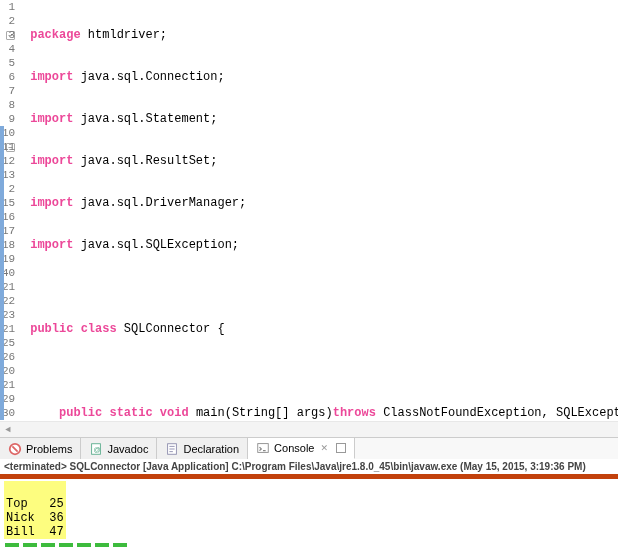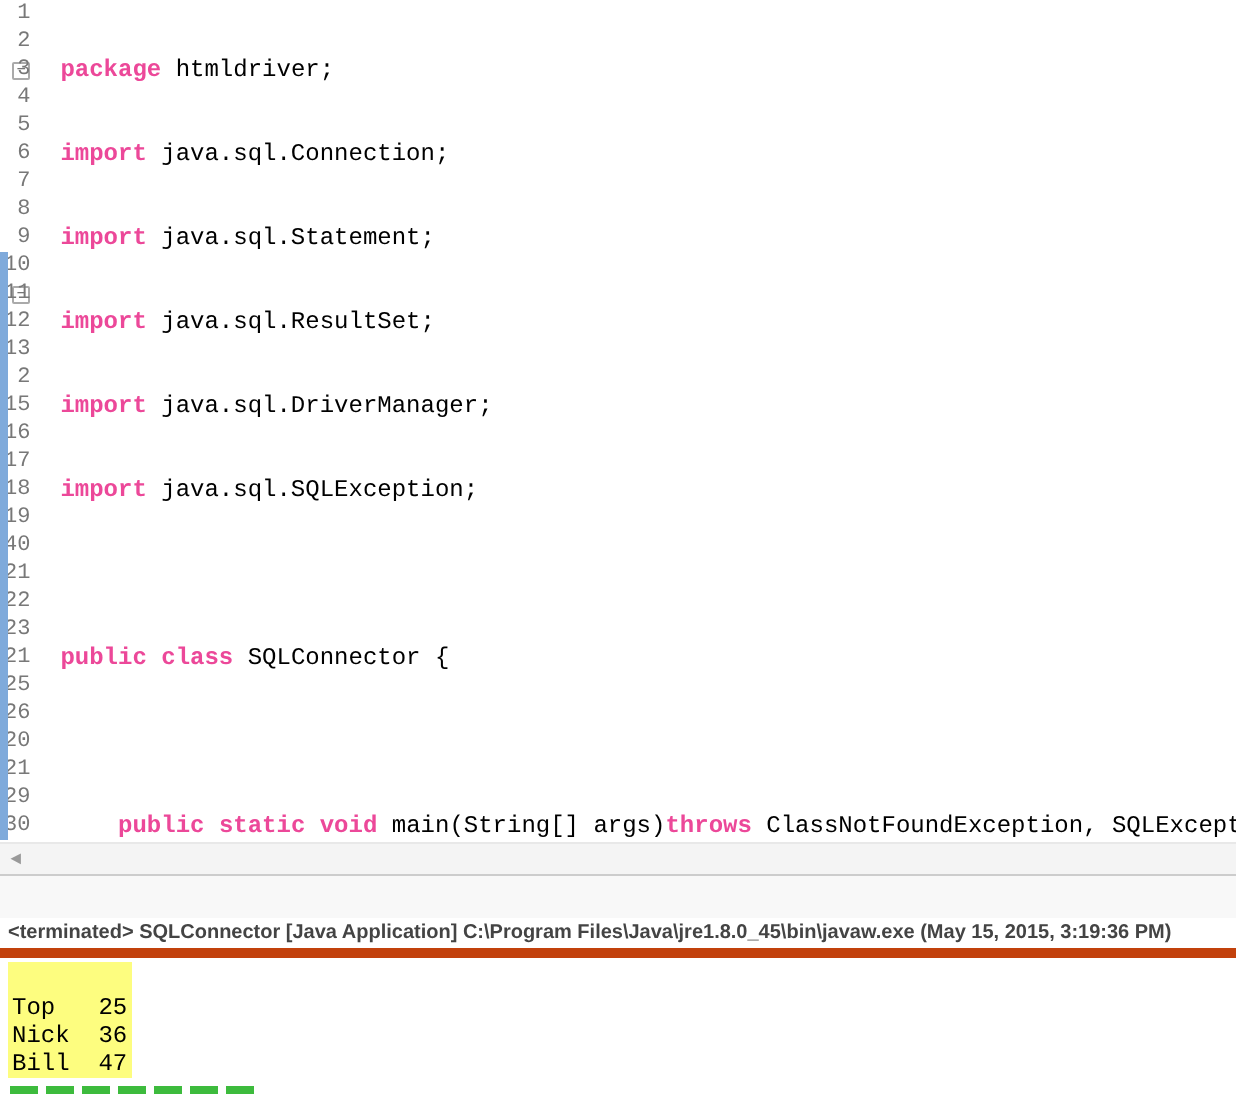--- a/index.html
+++ b/index.html
@@ -98,20 +98,50 @@
       
     </div>
   </div>
 </div>
 
 <div class="scrollbar-h">
   <div class="scrollbar-arrow">◄</div>
 </div>
 
 <div class="tabs-bar">
+  <div class="tab">
+    <svg viewBox="0 0 16 16">
+        <circle cx="8" cy="8" r="6" fill="#fff" stroke="#d66" stroke-width="2"></circle>
+        <path d="M5 5l6 6" stroke="#d66" stroke-width="2"></path>
+      </svg>
+    <span>Problems</span>
+  </div>
+  <div class="tab">
+    <svg viewBox="0 0 16 16">
+        <rect x="3" y="2" width="10" height="12" fill="#fff" stroke="#5a8"></rect>
+        <text x="5" y="11" font-size="8" fill="#5a8">@</text>
+      </svg>
+    <span>Javadoc</span>
+  </div>
+  <div class="tab">
+    <svg viewBox="0 0 16 16">
+        <rect x="3" y="2" width="10" height="12" fill="#fff" stroke="#88a"></rect>
+        <path d="M5 5h6M5 8h6M5 11h4" stroke="#88a"></path>
+      </svg>
+    <span>Declaration</span>
+  </div>
+  <div class="tab active">
+    <svg viewBox="0 0 16 16">
+        <rect x="2" y="3" width="12" height="10" fill="#fff" stroke="#888"></rect>
+        <path d="M4 7l2 2-2 2M8 11h3" stroke="#888" stroke-width="1.5" fill="none"></path>
+      </svg>
+    <span>Console</span>
+    <span class="tab-close">✕</span>
+    <span class="tab-maximize"></span>
+  </div>
 </div>
 
 <div class="console-status">&lt;terminated&gt; SQLConnector [Java Application] C:\Program Files\Java\jre1.8.0_45\bin\javaw.exe (May 15, 2015, 3:19:36 PM)</div>
 
 <div class="console-output">
   <div class="highlight-block">
     <div class="result-row">Top   25</div>
     <div class="result-row">Nick  36</div>
     <div class="result-row">Bill  47</div>
   </div>

